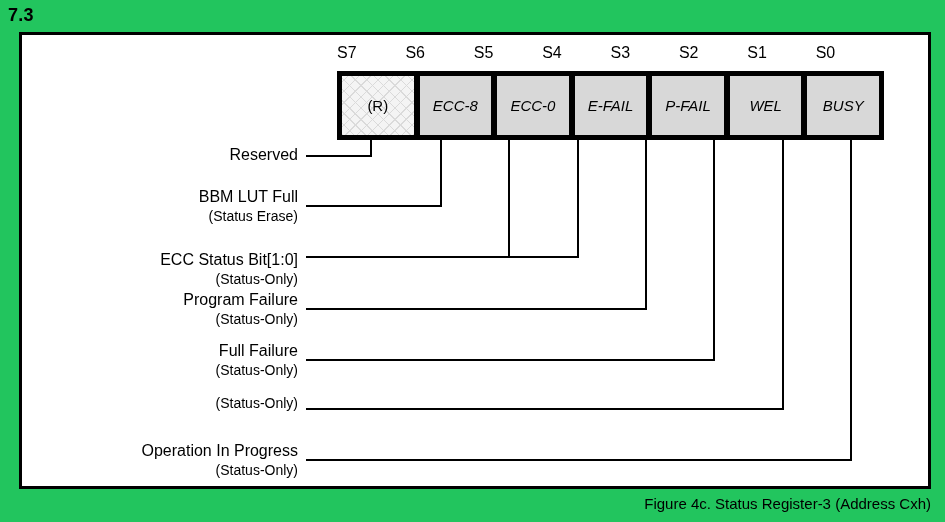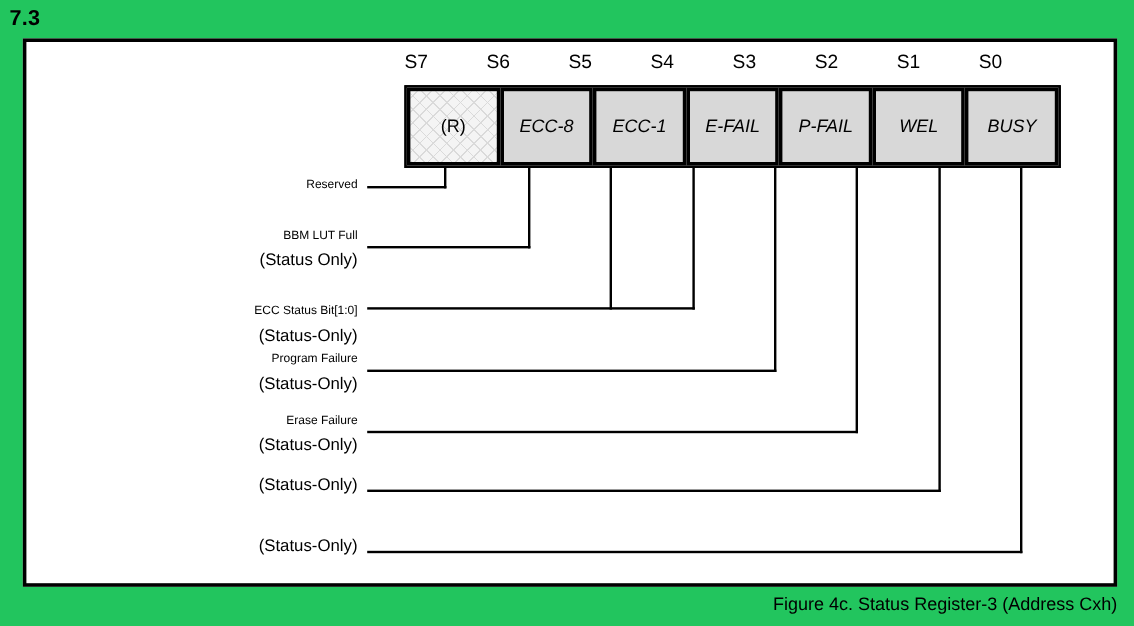--- a/index.html
+++ b/index.html
@@ -23,21 +23,21 @@
           font-size:15px; font-style:italic; white-space:nowrap; }
   .cell.reserved { font-style:normal; background-color:#f4f4f4;
       background-image:
         repeating-linear-gradient(45deg,  #dadada 0 1px, transparent 1px 8px),
         repeating-linear-gradient(-45deg, #dadada 0 1px, transparent 1px 8px); }
 
   .vline { position:absolute; width:2px; background:#000; }
   .hline { position:absolute; height:2px; background:#000; }
 
   .signal { position:absolute; right:647px; text-align:right; white-space:nowrap; }
-  .sig-name { font-size:10px; line-height:16px; }
+  .sig-name { font-size:16px; line-height:16px; }
   .sig-sub  { font-size:14px; line-height:15px; margin-top:4px; }
 
   .caption { position:absolute; left:19px; top:495px; width:912px;
              text-align:right; font-size:15px; }
 </style>
 </head>
 <body>
 
 <div class="page">
 
@@ -54,21 +54,21 @@
     <div class="bit-index">S4</div>
     <div class="bit-index">S3</div>
     <div class="bit-index">S2</div>
     <div class="bit-index">S1</div>
     <div class="bit-index">S0</div>
   </div>
 
   <div class="register">
     <div class="cell reserved">(R)</div>
     <div class="cell">ECC-8</div>
-    <div class="cell">ECC-1</div>
+    <div class="cell">ECC-0</div>
     <div class="cell">E-FAIL</div>
     <div class="cell">P-FAIL</div>
     <div class="cell">WEL</div>
     <div class="cell">BUSY</div>
   </div>
 
   <div class="vline" style="left:370px; top:140px; height:17px;"></div>
   <div class="vline" style="left:440px; top:140px; height:67px;"></div>
   <div class="vline" style="left:508px; top:140px; height:118px;"></div>
   <div class="vline" style="left:577px; top:140px; height:118px;"></div>
@@ -83,36 +83,37 @@
   <div class="hline" style="left:306px; top:308px; width:341px;"></div>
   <div class="hline" style="left:306px; top:359px; width:409px;"></div>
   <div class="hline" style="left:306px; top:408px; width:478px;"></div>
   <div class="hline" style="left:306px; top:459px; width:546px;"></div>
 
   <div class="signal" style="top:147px">
     <div class="sig-name">Reserved</div>
   </div>
   <div class="signal" style="top:189px">
     <div class="sig-name">BBM LUT Full</div>
-    <div class="sig-sub">(Status Only)</div>
+    <div class="sig-sub">(Status Erase)</div>
   </div>
   <div class="signal" style="top:252px">
     <div class="sig-name">ECC Status Bit[1:0]</div>
     <div class="sig-sub">(Status-Only)</div>
   </div>
   <div class="signal" style="top:292px">
     <div class="sig-name">Program Failure</div>
     <div class="sig-sub">(Status-Only)</div>
   </div>
   <div class="signal" style="top:343px">
-    <div class="sig-name">Erase Failure</div>
+    <div class="sig-name">Full Failure</div>
     <div class="sig-sub">(Status-Only)</div>
   </div>
   <div class="signal" style="top:392px">
     <div class="sig-sub">(Status-Only)</div>
   </div>
   <div class="signal" style="top:443px">
+    <div class="sig-name">Operation In Progress</div>
     <div class="sig-sub">(Status-Only)</div>
   </div>
 
   <div class="caption">Figure 4c. Status Register-3 (Address Cxh)</div>
 
 </div>
 
 </body></html>

